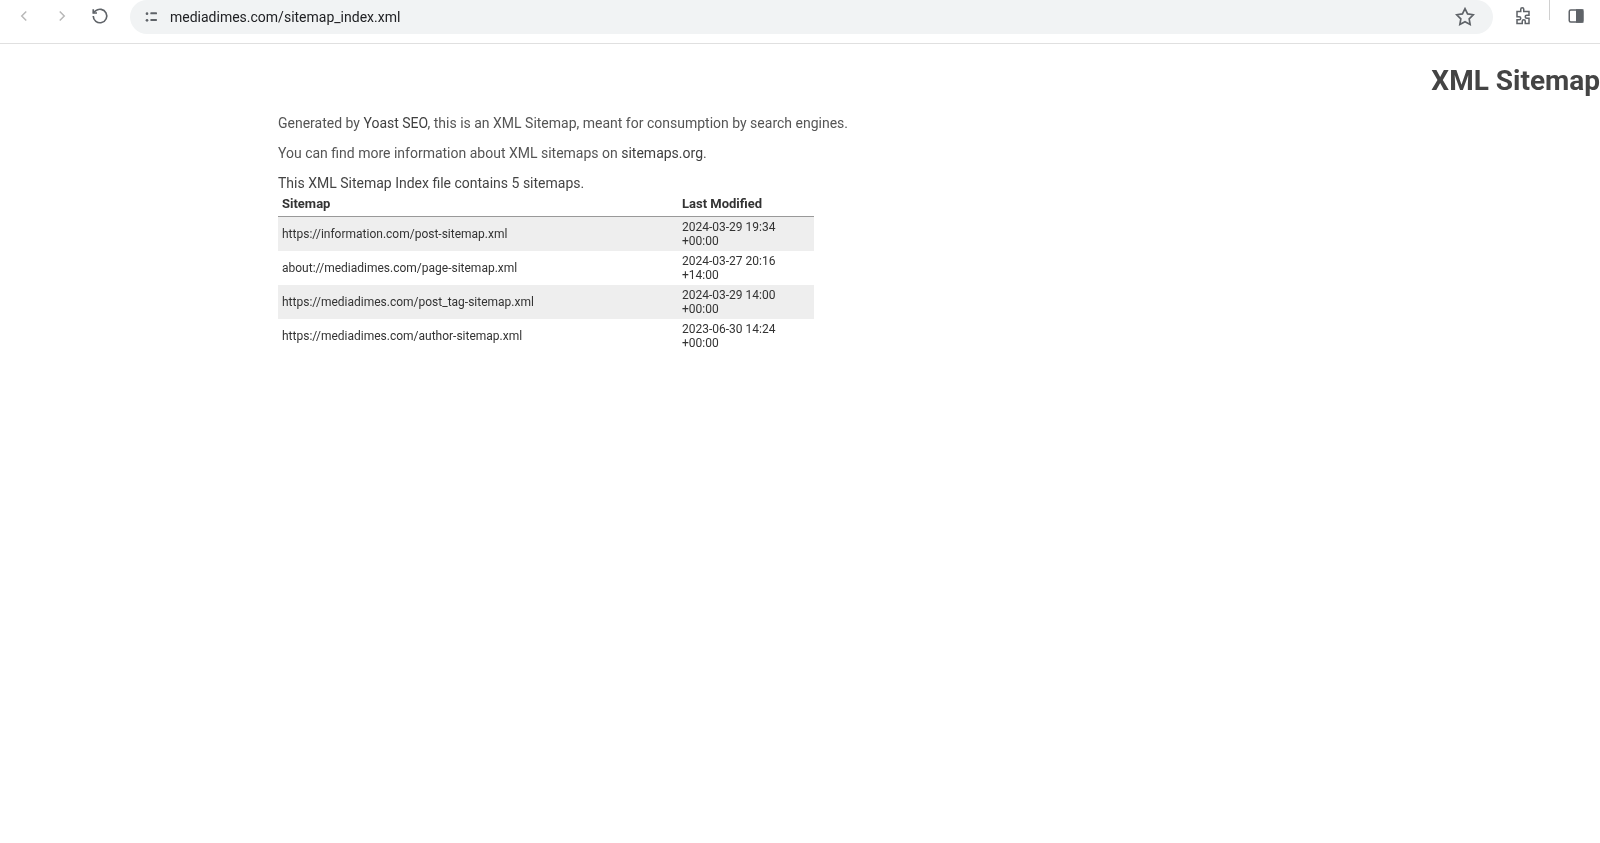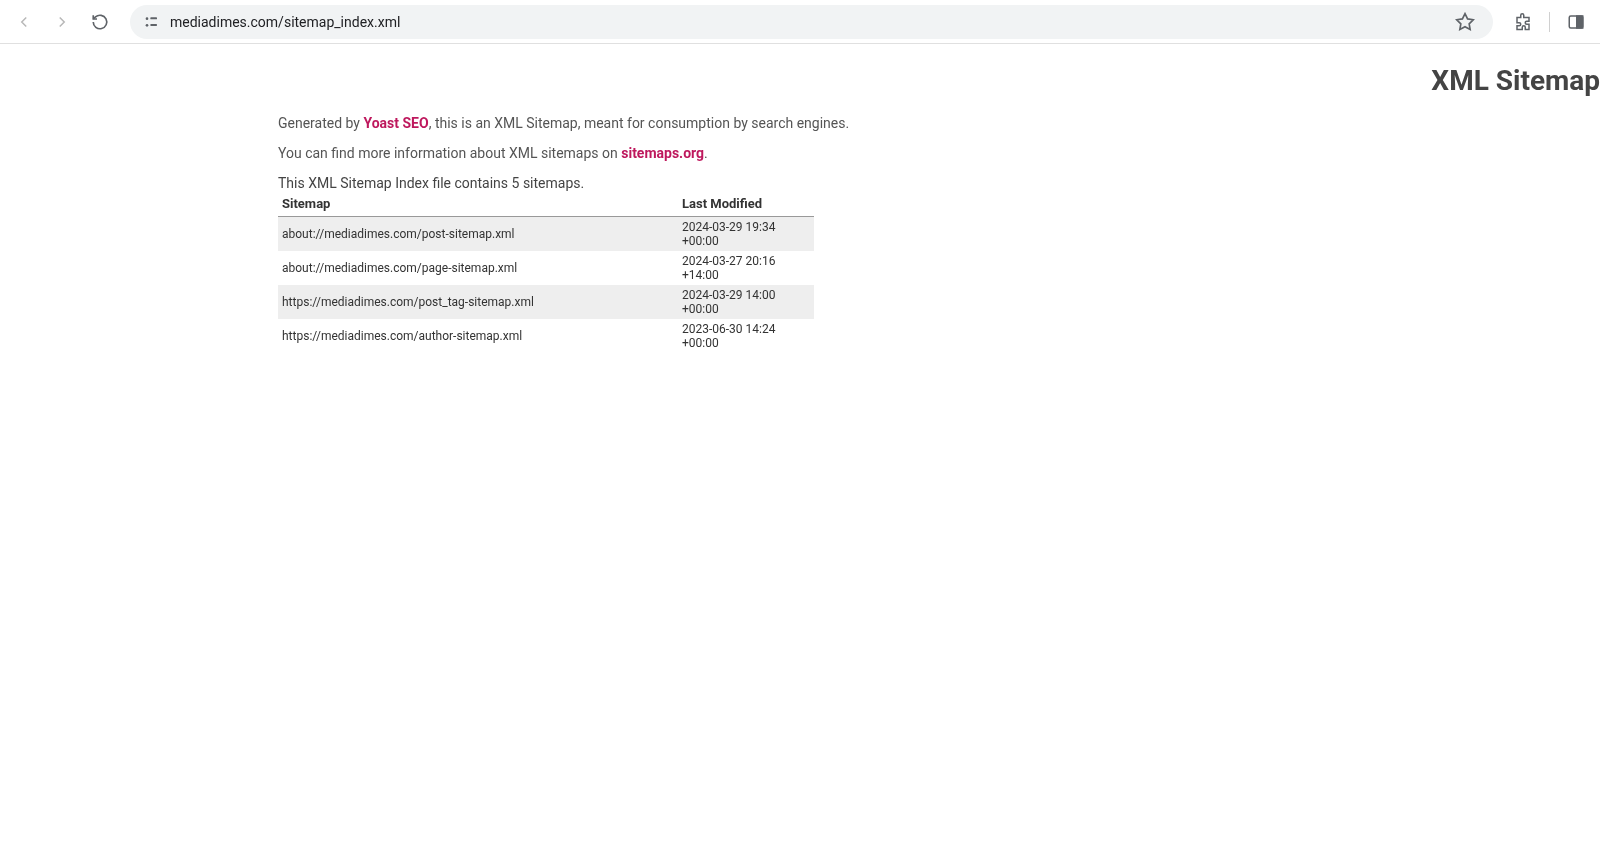--- a/index.html
+++ b/index.html
@@ -7,21 +7,20 @@
       font-family: -apple-system, BlinkMacSystemFont, "Segoe UI", Roboto, Arial, sans-serif;
       background: #fff;
       width: 1600px;
       height: 843px;
       overflow: hidden;
     }
     .toolbar {
       height: 44px;
       background: #fff;
       display: flex;
-      align-items: center;
       padding: 0 8px;
       gap: 6px;
       border-bottom: 1px solid #e0e0e0;
     }
     .nav-btn {
       width: 32px;
       height: 32px;
       display: flex;
       align-items: center;
       justify-content: center;
@@ -81,23 +80,23 @@
       color: #444;
       margin-bottom: 18px;
       text-align: right;
     }
     .info-line {
       font-size: 14px;
       color: #555;
       margin-bottom: 14px;
     }
     .info-line a {
-      color: #be185d;
+      color: #404040;
       text-decoration: none;
-      font-weight: 700;
+      font-weight: 400;
     }
     .count-line {
       font-size: 14px;
       color: #444;
       margin-bottom: 0;
     }
     table {
       border-collapse: collapse;
       width: 536px;
     }
@@ -190,21 +189,21 @@
 
   <table>
     <thead>
       <tr>
         <th>Sitemap</th>
         <th>Last Modified</th>
       </tr>
     </thead>
     <tbody id="sitemap-rows">
         <tr>
-          <td><a>about://mediadimes.com/post-sitemap.xml</a></td>
+          <td><a>https://information.com/post-sitemap.xml</a></td>
           <td>2024-03-29 19:34 +00:00</td>
         </tr>
         <tr>
           <td><a>about://mediadimes.com/page-sitemap.xml</a></td>
           <td>2024-03-27 20:16 +14:00</td>
         </tr>
         <tr>
           <td><a>https://mediadimes.com/post_tag-sitemap.xml</a></td>
           <td>2024-03-29 14:00 +00:00</td>
         </tr>

